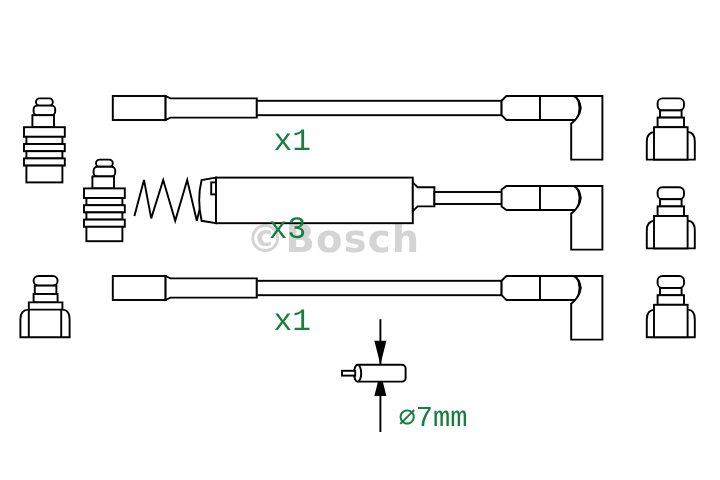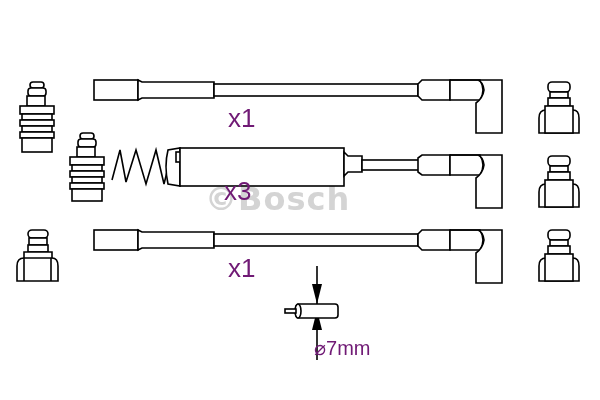--- a/index.html
+++ b/index.html
@@ -1,20 +1,20 @@
 <!DOCTYPE html>
 <html><head>
 <meta charset="utf-8">
 <style>
   html, body { margin: 0; padding: 0; background: #ffffff; }
   body { width: 600px; height: 400px; position: relative; overflow: hidden; font-family: "Liberation Sans", sans-serif; }
   svg.diagram { position: absolute; left: 0; top: 0; width: 600px; height: 400px; }
   .ln { fill: #ffffff; stroke: #000000; stroke-width: 1.6; }
   .lnn { fill: none; stroke: #000000; stroke-width: 1.6; }
-  .label { position: absolute; font-family: Liberation Sans, sans-serif; font-size: 26px; color: #701a75; line-height: 1; }
+  .label { position: absolute; font-family: Liberation Mono, monospace; font-size: 26px; color: #15803d; line-height: 1; }
   .watermark { position: absolute; font-family: "DejaVu Sans", sans-serif; font-weight: bold; font-size: 32px; color: #d4d4d4; line-height: 1; letter-spacing: 1px; }
 </style>
 </head>
 <body>
 
 <div class="watermark" style="left:205px; top:183px;">©Bosch</div>
 
 <svg class="diagram" viewBox="0 0 600 400">
 
   <g>
@@ -107,13 +107,13 @@
     <polygon points="312,330 322,330 317,310" fill="#000"></polygon>
     <rect class="ln" x="296" y="304" width="42" height="14" rx="3"></rect>
     <ellipse class="ln" cx="298" cy="311" rx="3" ry="7"></ellipse>
     <rect class="ln" x="285" y="309" width="11" height="4"></rect>
   </g>
 </svg>
 
 <div class="label" style="left:228px; top:105px;">x1</div>
 <div class="label" style="left:224px; top:178px;">x3</div>
 <div class="label" style="left:228px; top:255px;">x1</div>
-<div class="label" style="left:314px; top:338px; font-size:20px;">⌀7mm</div>
+<div class="label" style="left:332px; top:338px; font-size:24px;">⌀7mm</div>
 
 </body></html>

